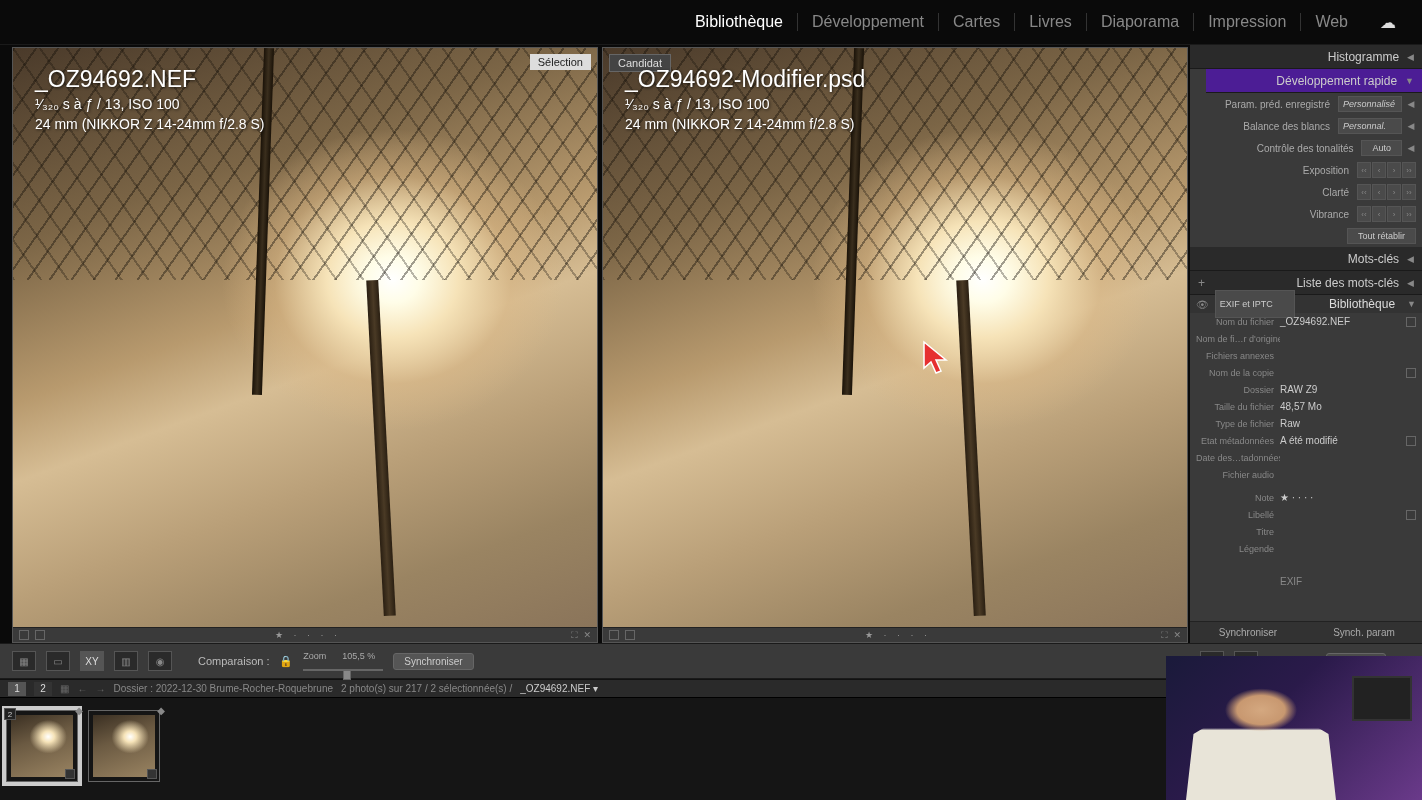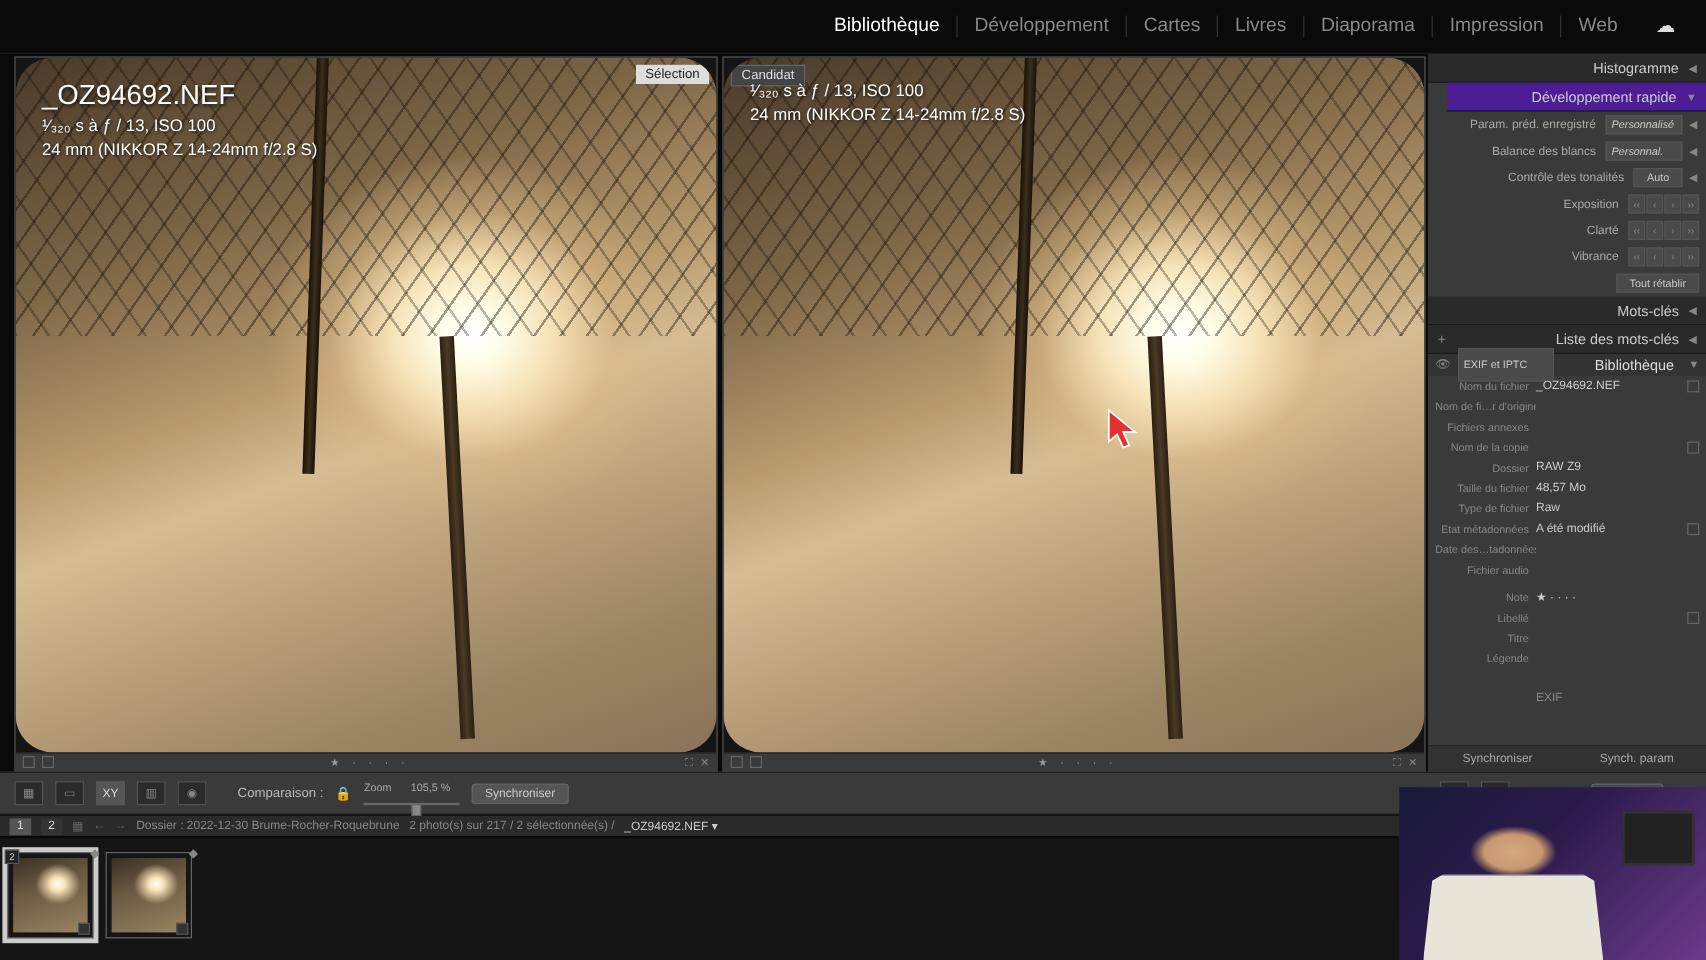--- a/index.html
+++ b/index.html
@@ -10,21 +10,21 @@
 .top-nav span { color: #888; font-size: 16px; padding: 0 14px; border-left: 1px solid #333; cursor: pointer; }
 .top-nav span:first-child { border-left: none; }
 .top-nav span.active { color: #fff; font-weight: 500; }
 .cloud { color: #ddd !important; border-left: none !important; padding-left: 18px !important; }
 
 
 .main { display: flex; height: 598px; }
 .viewer { flex: 1; display: flex; gap: 4px; padding: 2px 2px 0 12px; }
 .panel { width: 232px; background: #3a3a3a; display: flex; flex-direction: column; overflow-y: hidden; }
 .image-wrap { flex: 1; position: relative; background: #151515; border: 1px solid #555; display: flex; flex-direction: column; }
-.image-area { flex: 1; position: relative; overflow: hidden; border-radius: 31px; }
+.image-area { flex: 1; position: relative; overflow: hidden; }
 .image-area .photo { position: absolute; inset: 0; background:
   radial-gradient(ellipse 45% 40% at 65% 40%, #fff 0%, #fffde8 10%, #f6e3b8 25%, rgba(220,185,135,0.5) 45%, rgba(160,130,95,0) 65%),
   linear-gradient(160deg, #4a3a2a 0%, #7b6546 25%, #b89a6e 45%, #d6bd94 55%, #b99f78 70%, #9a8462 85%, #8a745a 100%);
 }
 .badge { position: absolute; top: 6px; right: 6px; padding: 2px 8px; font-size: 11px; z-index: 5; }
 .badge.sel { background: #ddd; color: #222; }
 .badge.cand { background: #444; color: #ddd; border: 1px solid #666; }
 .overlay { position: absolute; top: 18px; left: 22px; color: #fff; text-shadow: 1px 1px 3px rgba(0,0,0,0.7); z-index: 5; }
 .overlay .fname { font-size: 23px; font-weight: 400; margin-bottom: 2px; }
 .overlay .exif { font-size: 14px; font-weight: 300; line-height: 1.4; }
@@ -144,20 +144,21 @@
 
     <div class="image-wrap">
       <div class="image-area">
         <div class="photo">
           <div class="branches"></div>
             <div class="trunk2"></div>
             <div class="trunk"></div>
         </div>
         <div class="badge cand" style="left:6px;right:auto">Candidat</div>
         <div class="overlay">
+          <div class="fname">_OZ94692-Modifier.psd</div>
           <div class="exif">¹⁄₃₂₀ s à ƒ / 13, ISO 100</div>
           <div class="exif">24 mm (NIKKOR Z 14-24mm f/2.8 S)</div>
         </div>
       </div>
       <div class="foot">
         <span class="flag"></span>
         <span class="flag"></span>
         <span class="rating">★ · · · ·</span>
         <span>⛶</span>
         <span class="close">✕</span>

